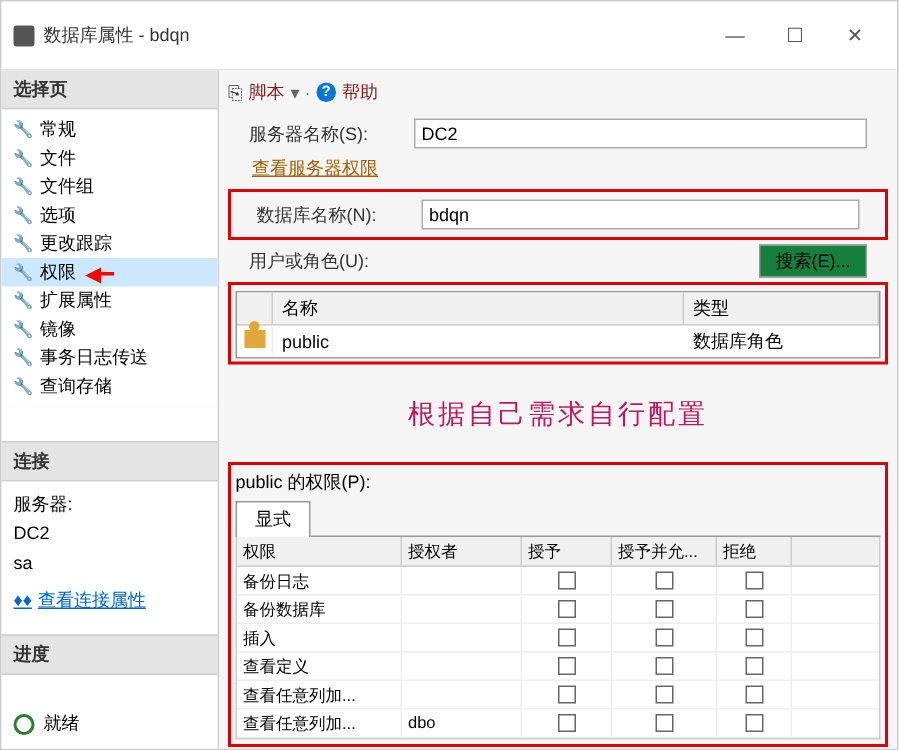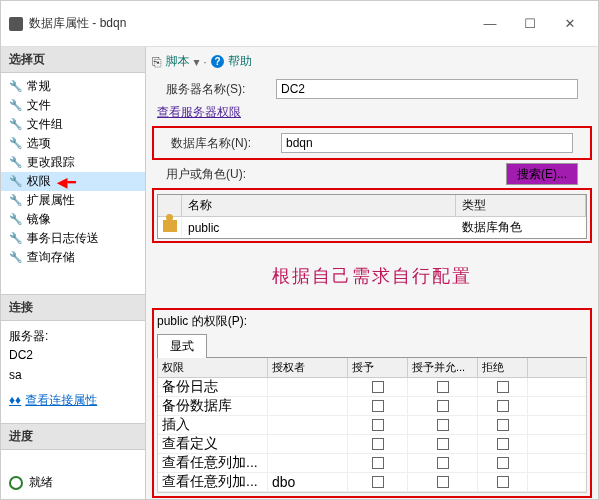--- a/index.html
+++ b/index.html
@@ -17,44 +17,44 @@
 .tree-item .wrench{color:#d4a017;margin-right:4px;font-size:11px}
 .tree-item.sel{background:#cce8ff}
 .tree-item .arrow{color:red;margin-left:6px;font-size:14px}
 .conn-block{padding:6px 8px;background:#fff;font-size:11px;line-height:1.6}
 .conn-link{color:#0066cc;text-decoration:underline;display:flex;align-items:center;margin-top:6px}
 .prog-block{padding:24px 8px;background:#fff;display:flex;align-items:center}
 .prog-icon{width:14px;height:14px;border:2px solid #2a7d2a;border-radius:50%;margin-right:6px}
 .spacer{flex:1;background:#fff}
 .content{flex:1;background:#f5f5f5;padding:4px 6px;overflow:hidden;position:relative}
 .toolbar{display:flex;align-items:center;gap:4px;padding:2px 0 6px 0;color:#333}
-.toolbar .lnk{color:#0f766e}
+.toolbar .lnk{color:#7f1d1d}
 .help-icon{width:13px;height:13px;border-radius:50%;background:#0078d4;color:#fff;display:inline-flex;align-items:center;justify-content:center;font-size:10px;font-weight:bold}
 .form-row{display:flex;align-items:center;margin:3px 14px}
 .form-label{width:110px;color:#333}
 .form-input{flex:1;border:1px solid #aaa;padding:2px 4px;background:#fff;height:20px}
-.link{color:#4c1d95;text-decoration:underline;margin:2px 5px;display:inline-block}
+.link{color:#a16207;text-decoration:underline;margin:2px 16px;display:inline-block}
 .redbox{border:2px solid #d00;padding:2px 3px;margin:3px 0}
-.btn{border:1px solid #999;background:#a21caf;padding:2px 10px;height:22px}
+.btn{border:1px solid #999;background:#15803d;padding:2px 10px;height:22px}
 .grid1{border:1px solid #999;background:#fff;margin-top:2px}
 .grid1-head{display:flex;background:#f0f0f0;border-bottom:1px solid #ccc}
 .grid1-head .c{padding:2px 6px;border-right:1px solid #ccc}
 .grid1-row{display:flex;align-items:center}
 .grid1-row .ic{width:24px;padding:2px;border-right:1px solid #eee;text-align:center}
 .grid1-row .c{padding:2px 6px}
 .annotation{color:#be185d;font-size:18px;text-align:center;padding:18px 0;letter-spacing:2px}
 .perm-box{border:2px solid #d00;padding:3px;margin-top:2px}
 .tabs{display:flex;border-bottom:1px solid #999}
 .tab{padding:3px 12px;border:1px solid #999;border-bottom:none;background:#fff;margin-right:-1px;position:relative;top:1px}
 .tab.inactive{background:#eee;color:#666;top:0}
 .perm-grid{background:#fff;border:1px solid #ccc;border-top:none}
 .perm-head{display:flex;background:#f0f0f0;border-bottom:1px solid #ccc}
 .perm-head .pc{padding:2px 4px;border-right:1px solid #ccc;font-size:11px}
 .perm-row{display:flex;border-bottom:1px solid #eee;align-items:center}
-.perm-row .pc{padding:1px 4px;border-right:1px solid #eee;font-size:14px;height:18px;display:flex;align-items:center}
+.perm-row .pc{padding:1px 4px;border-right:1px solid #eee;font-size:11px;height:18px;display:flex;align-items:center}
 .pc1{width:110px}.pc2{width:80px}.pc3{width:60px;justify-content:center}.pc4{width:70px;justify-content:center}.pc5{width:50px;justify-content:center}
 .cb{width:12px;height:12px;border:1px solid #666;background:#fff;display:inline-block}
 .user-icon{width:14px;height:12px;background:#e0a838;display:inline-block;position:relative}
 .user-icon::before{content:"";position:absolute;top:-6px;left:3px;width:7px;height:7px;border-radius:50%;background:#e0a838}
 </style>
 </head>
 <body>
 
 <div class="titlebar">
   <span class="db-icon"></span>

